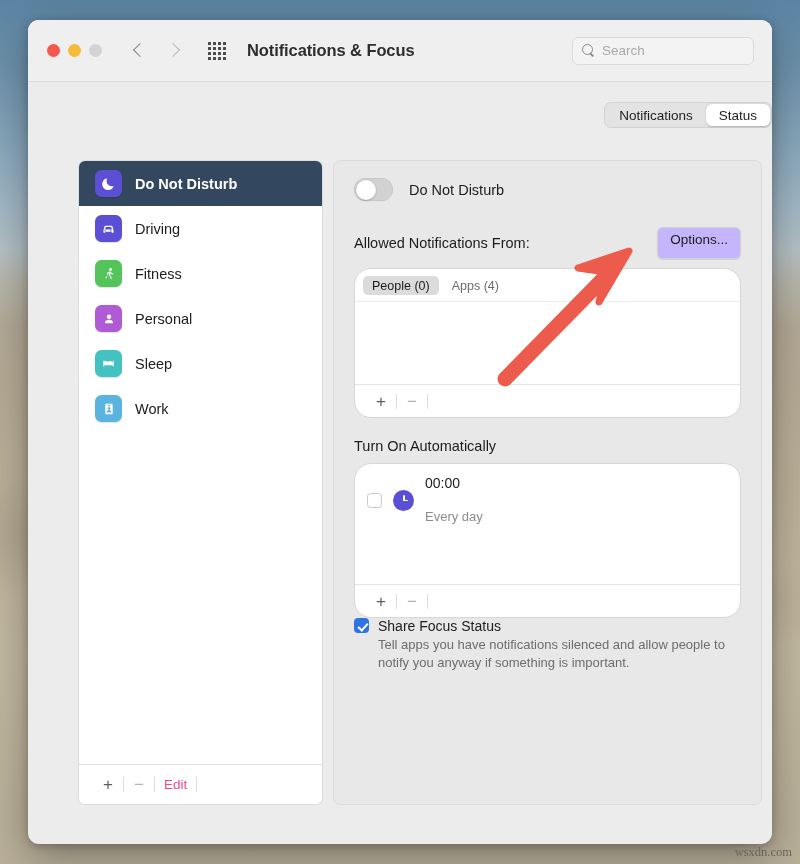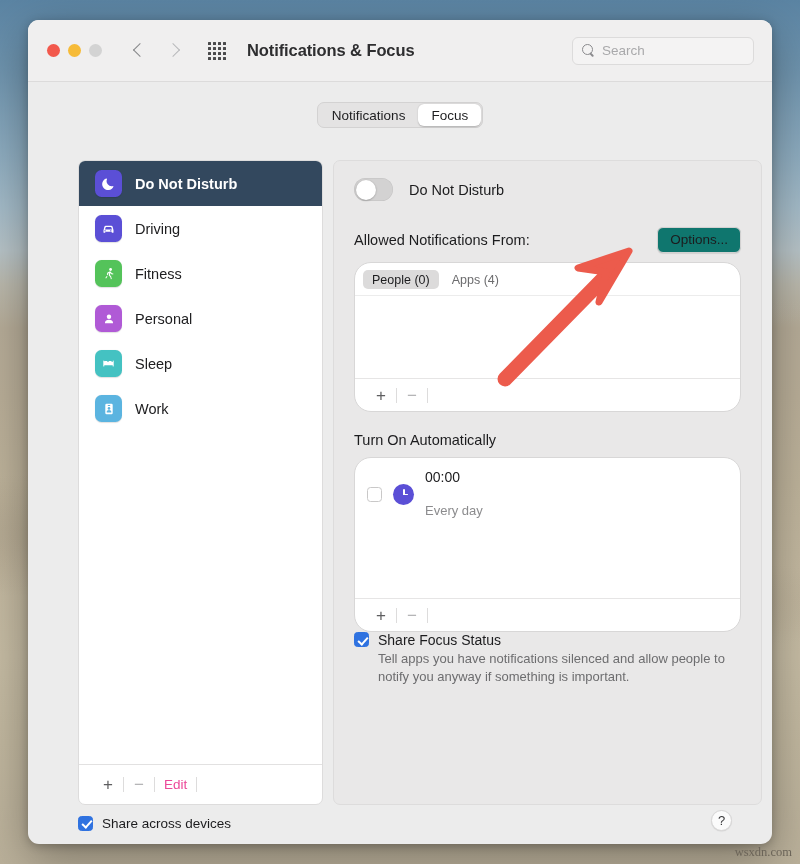--- a/index.html
+++ b/index.html
@@ -124,21 +124,21 @@
     width: 9px; height: 9px; border: 1.5px solid #8a8a8d; border-radius: 50%;
   }
   .mag::after {
     content: ""; position: absolute; left: 8.3px; top: 8.3px;
     width: 5px; height: 1.5px; background: #8a8a8d;
     transform: rotate(45deg); transform-origin: left center; border-radius: 1px;
   }
   #search-placeholder { font-size: 13.5px; color: #a9a9ab; }
 
   
-  #tabbar { display: flex; justify-content: center; padding-top: 20px; }
+  #tabbar { display: flex; justify-content: flex-end; padding-top: 20px; }
   #seg {
     display: flex;
     background: #e4e3e3;
     border: 1px solid #d3d2d2;
     border-radius: 7px;
     padding: 1px;
     height: 26px;
   }
   .seg-btn {
     font-size: 13.5px;
@@ -239,39 +239,39 @@
 
   .section-label {
     font-size: 14.5px;
     color: #1c1c1e;
   }
   #allowed-row {
     display: flex; align-items: center; justify-content: space-between;
     margin-top: 26px;
   }
   #options-btn {
-    background: #0f766e;
+    background: #c4b5fd;
     border: 1px solid #d2d1d1;
     border-radius: 6px;
     font-size: 13.5px;
     color: #1c1c1e;
-    padding: 4px 12px 5px;
+    padding: 4px 12px 11px;
     box-shadow: 0 .5px 1px rgba(0,0,0,.1);
   }
 
   .listbox {
     margin-top: 9px;
     background: #ffffff;
     border: 1px solid #d8d7d7;
     border-radius: 17px;
     overflow: hidden;
     display: flex; flex-direction: column;
   }
   #allowed-box { height: 150px; }
-  #auto-box { height: 175px; }
+  #auto-box { height: 155px; }
 
   #pa-tabs {
     display: flex; align-items: center; gap: 4px;
     padding: 7px 8px 6px;
     border-bottom: 1px solid #ececec;
   }
   .pa-tab {
     font-size: 12.5px;
     padding: 2.5px 9px;
     border-radius: 5px;
@@ -409,21 +409,21 @@
 
     <div id="searchbox">
       <span class="mag"></span>
       <span id="search-placeholder">Search</span>
     </div>
   </div>
 
   <div id="tabbar">
     <div id="seg">
       <div class="seg-btn">Notifications</div>
-      <div class="seg-btn active">Focus</div>
+      <div class="seg-btn active">Status</div>
     </div>
   </div>
 
   <div id="content">
 
     <div id="sidebar">
       <div id="focus-list">
 
         <div class="focus-item selected">
           <span class="fi" style="background:#5b4fd6">
@@ -550,25 +550,20 @@
         <span class="cbox checked"></span>
         <span>
           <div id="share-title">Share Focus Status</div>
           <div id="share-desc">Tell apps you have notifications silenced and allow people to notify you anyway if something is important.</div>
         </span>
       </div>
 
     </div>
   </div>
 
-  <div id="bottombar">
-    <span class="cbox checked"></span>
-    <span id="across-label">Share across devices</span>
-    <div id="help-btn">?</div>
-  </div>
 
 </div>
 
 <svg id="arrow" viewBox="0 0 800 864">
   <g>
     <line x1="505" y1="379" x2="606" y2="276" stroke="#ec5b4c" stroke-width="15" stroke-linecap="round"></line>
     <path d="M629 251 L578 268 L606 272 L599 302 Z" fill="#ec5b4c" stroke="#ec5b4c" stroke-width="7" stroke-linejoin="round"></path>
   </g>
 </svg>
 

